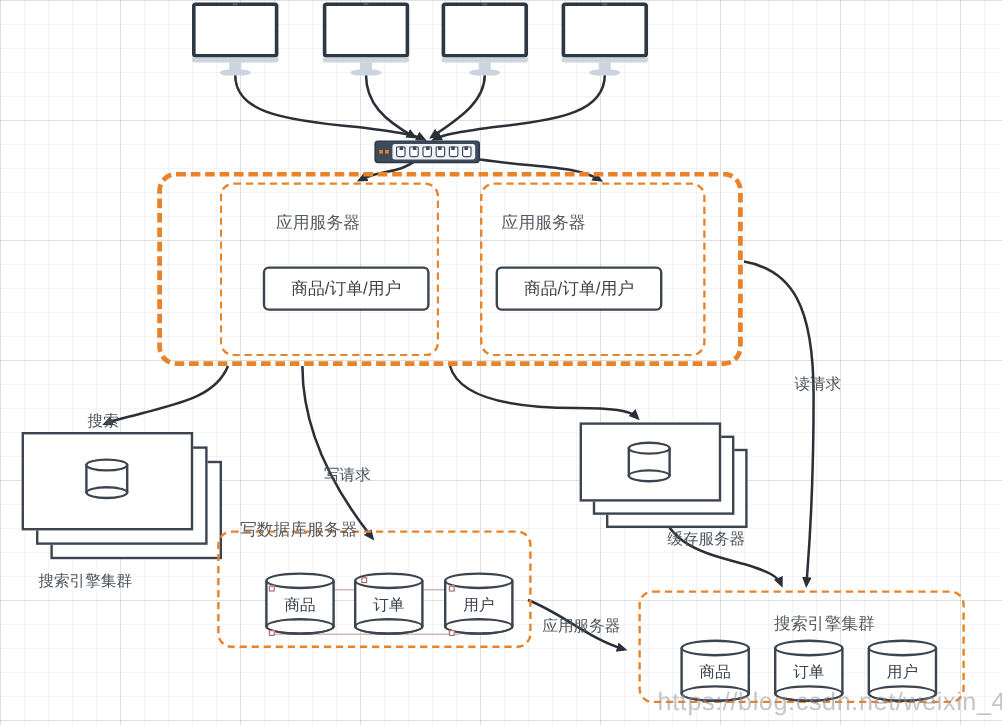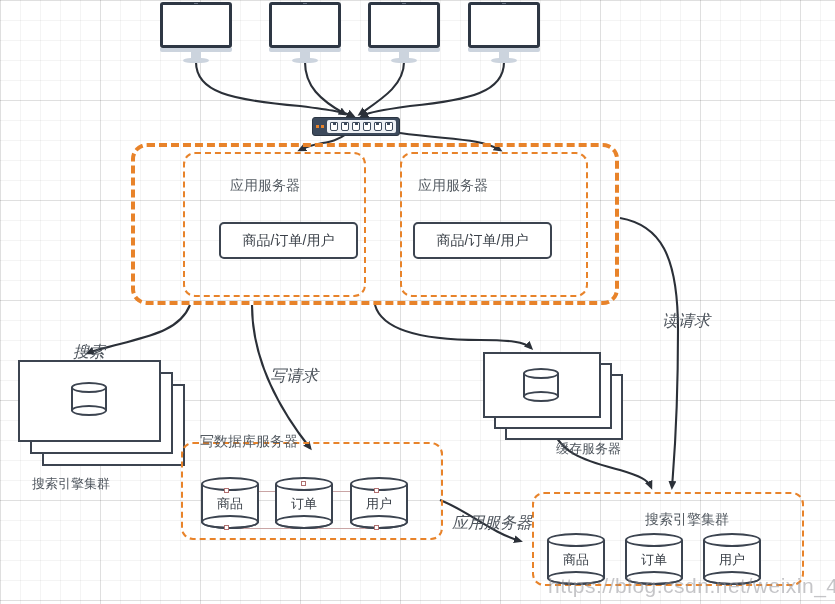--- a/index.html
+++ b/index.html
@@ -188,20 +188,21 @@
     box-sizing: border-box;
     border: 2px solid #3c4450;
     background: #ffffff;
   }
 
   
   .cyl {
     position: absolute;
     width: 69px;
     height: 52px;
+    margin-left: 20px;
   }
   .cyl .body {
     position: absolute;
     left: 0;
     top: 7px;
     width: 58px;
     height: 38px;
     box-sizing: border-box;
     border-left: 2px solid #3c4450;
     border-right: 2px solid #3c4450;
@@ -295,23 +296,22 @@
   }
   .hline {
     position: absolute;
     height: 1px;
     background: #c9a5a5;
   }
 
   .edge-label {
     position: absolute;
     color: #4d545c;
-    font-size: 16px;
+    font-size: 13px;
     white-space: nowrap;
-    font-style: italic;
   }
   .caption {
     position: absolute;
     color: #4d545c;
     font-size: 13px;
     white-space: nowrap;
   }
   .watermark {
     position: absolute;
     color: rgba(150,150,155,0.55);
@@ -483,19 +483,19 @@
     <div class="txt">订单</div>
   </div>
   <div class="cyl" style="left:703px; top:533px;">
     <div class="body"></div>
     <div class="bot"></div>
     <div class="cap"></div>
     <div class="top"></div>
     <div class="txt">用户</div>
   </div>
 
-  <div class="edge-label" style="left:270px; top:366px;">写请求</div>
+  <div class="edge-label" style="left:270px; top:387px;">写请求</div>
   <div class="edge-label" style="left:662px; top:311px;">读请求</div>
   <div class="edge-label" style="left:452px; top:513px;">应用服务器</div>
 
   <div class="watermark" style="left:548px; top:574px;">https://blog.csdn.net/weixin_43952958</div>
 
 </div>
 
 </body></html>

